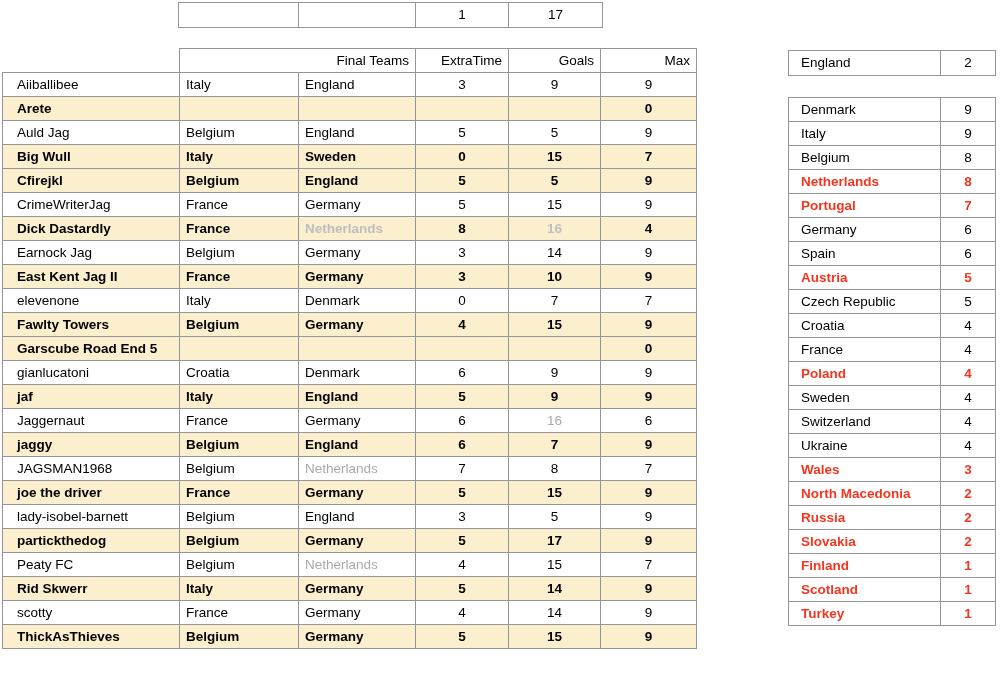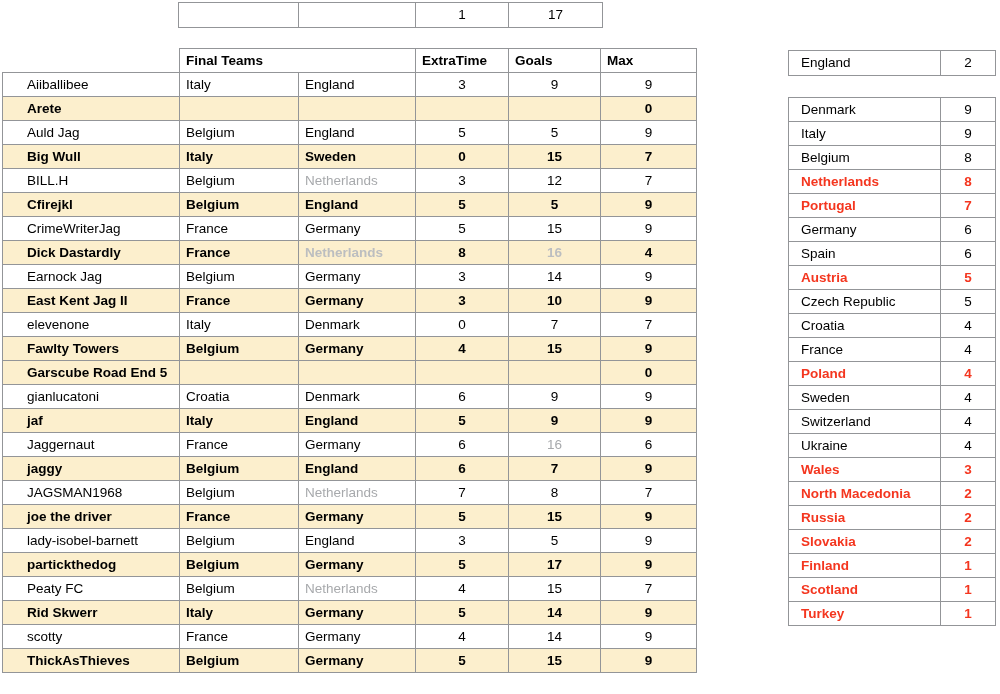--- a/index.html
+++ b/index.html
@@ -38,26 +38,26 @@
   .lft { text-align: left; padding-left: 12px; }
 
   
   #mini-table { left: 178px; top: 2px; }
   #mini-table td { height: 24px; line-height: 24px; }
 
   
   #entries-table { left: 2px; top: 48px; }
   #entries-table td { height: 23px; line-height: 23px; }
   #entries-table .hdr {
-    text-align: left;
-    font-weight: 700;
+    text-align: right;
+    font-weight: 400;
   }
   #entries-table tr.alt td { background: #FCEFCD; }
   #entries-table tr.alt td { font-weight: 600; }
-  #entries-table td.name { padding-left: 24px; text-align: left; }
+  #entries-table td.name { padding-left: 14px; text-align: left; }
   #entries-table td.muted { color: #A7A9AC; font-weight: 400; }
   #entries-table tr.alt td.muted { color: #BCBEC0; }
 
   
   #england-table { left: 788px; top: 50px; }
   #england-table td { height: 24px; line-height: 24px; }
   #countries-table { left: 788px; top: 97px; }
   #countries-table td { height: 23px; line-height: 23px; }
   #countries-table td.country { padding-left: 12px; text-align: left; }
   #countries-table tr.red td { color: #F4361F; font-weight: 600; }
@@ -127,28 +127,20 @@
         <td class="ctr">9</td>
       </tr>
       <tr class="alt">
         <td class="name">Big Wull</td>
         <td class="lft">Italy</td>
         <td class="lft">Sweden</td>
         <td class="ctr">0</td>
         <td class="ctr">15</td>
         <td class="ctr">7</td>
       </tr>
-      <tr>
-        <td class="name">BILL.H</td>
-        <td class="lft">Belgium</td>
-        <td class="lft muted">Netherlands</td>
-        <td class="ctr">3</td>
-        <td class="ctr">12</td>
-        <td class="ctr">7</td>
-      </tr>
       <tr class="alt">
         <td class="name">Cfirejkl</td>
         <td class="lft">Belgium</td>
         <td class="lft">England</td>
         <td class="ctr">5</td>
         <td class="ctr">5</td>
         <td class="ctr">9</td>
       </tr>
       <tr>
         <td class="name">CrimeWriterJag</td>

